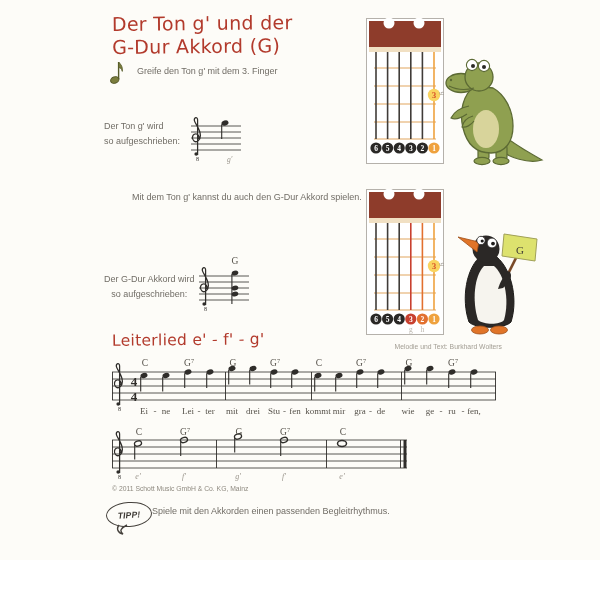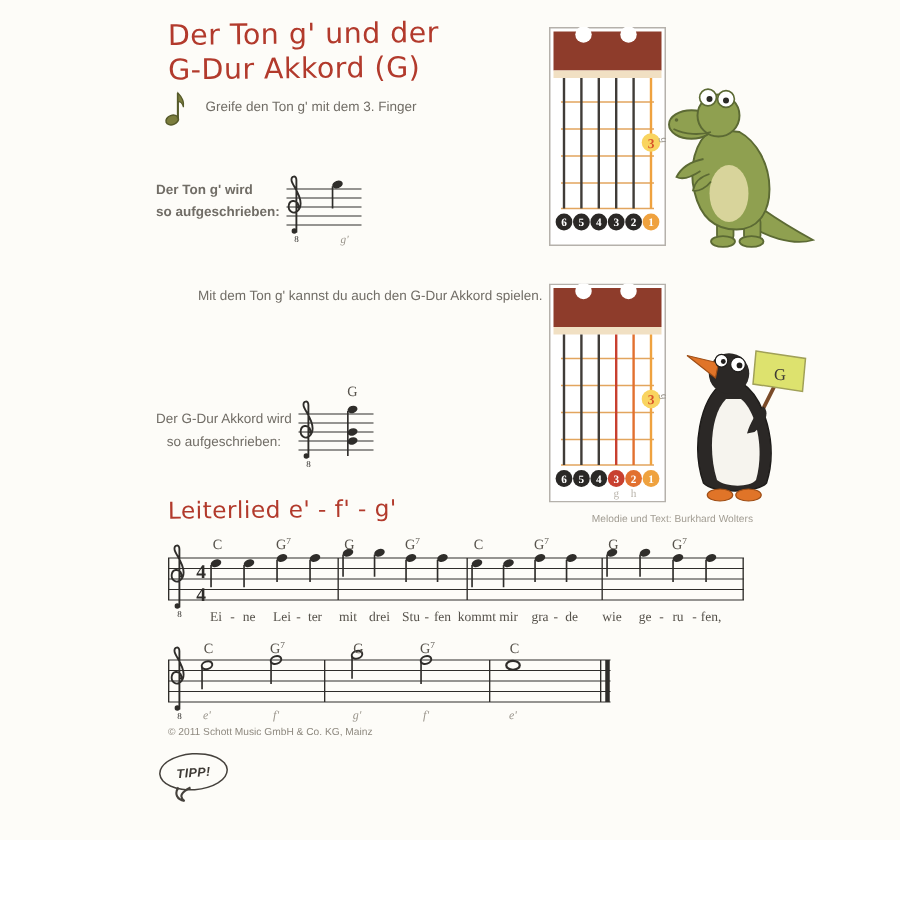--- a/index.html
+++ b/index.html
@@ -3,21 +3,21 @@
 <meta charset="utf-8">
 <style>
   html,body{margin:0;padding:0;}
   #page{position:relative;width:600px;height:560px;background:#fdfcf8;overflow:hidden;
         font-family:"Liberation Sans",sans-serif;color:#716d66;}
   .abs{position:absolute;}
   .red-title{color:#b23a2c;font-family:"DejaVu Sans",sans-serif;letter-spacing:.3px;transform:rotate(-.6deg);}
   #main-title{left:112px;top:12px;font-size:19px;line-height:23px;}
   #intro-text{left:137px;top:64px;font-size:9px;line-height:14.5px;}
   .caption{font-size:9px;line-height:14.5px;color:#716d66;}
-  #ton-caption{left:104px;top:119px;font-weight:bold;}
+  #ton-caption{left:104px;top:119px;}
   #akkord-intro{left:104px;top:192px;font-size:9px;padding-left:28px;}
   #akkord-caption{left:104px;top:272px;text-align:center;}
   #song-credit{left:350px;top:343px;width:152px;text-align:right;font-size:6.8px;color:#a29d93;}
   #song-title{left:112px;top:331px;font-size:15.5px;}
   #copyright{left:112px;top:485px;font-size:6.8px;color:#8f8a80;}
   #tipp-bubble{left:106px;top:502px;width:44px;height:23px;border:1.6px solid #45413c;border-radius:50%;
       display:flex;align-items:center;justify-content:center;font-size:8.5px;font-weight:bold;
       font-style:italic;color:#3e3a35;letter-spacing:.2px;transform:rotate(-4deg);background:#fdfcf8;}
   #tipp-tail{left:116px;top:524px;}
   #tipp-text{left:152px;top:503px;width:420px;font-size:9px;line-height:17.6px;color:#716d66;}
@@ -323,16 +323,17 @@
 
   <div id="copyright" class="abs">© 2011 Schott Music GmbH &amp; Co. KG, Mainz</div>
 
   <div id="tipp-bubble" class="abs">
     <span>TIPP!</span>
   </div>
   <svg id="tipp-tail" class="abs" width="14" height="12" viewBox="0 0 14 12">
     <path d="M11,1 C5,4 3,7 7,10 C2,9 0,5 3,1" fill="none" stroke="#45413c" stroke-width="1.4"></path>
   </svg>
   <div id="tipp-text" class="abs">
+    <div>Spiele mit den Akkorden einen passenden Begleitrhythmus.</div>
   </div>
 
   <div id="page-number" class="abs">76</div>
 </div>
 
 </body></html>

